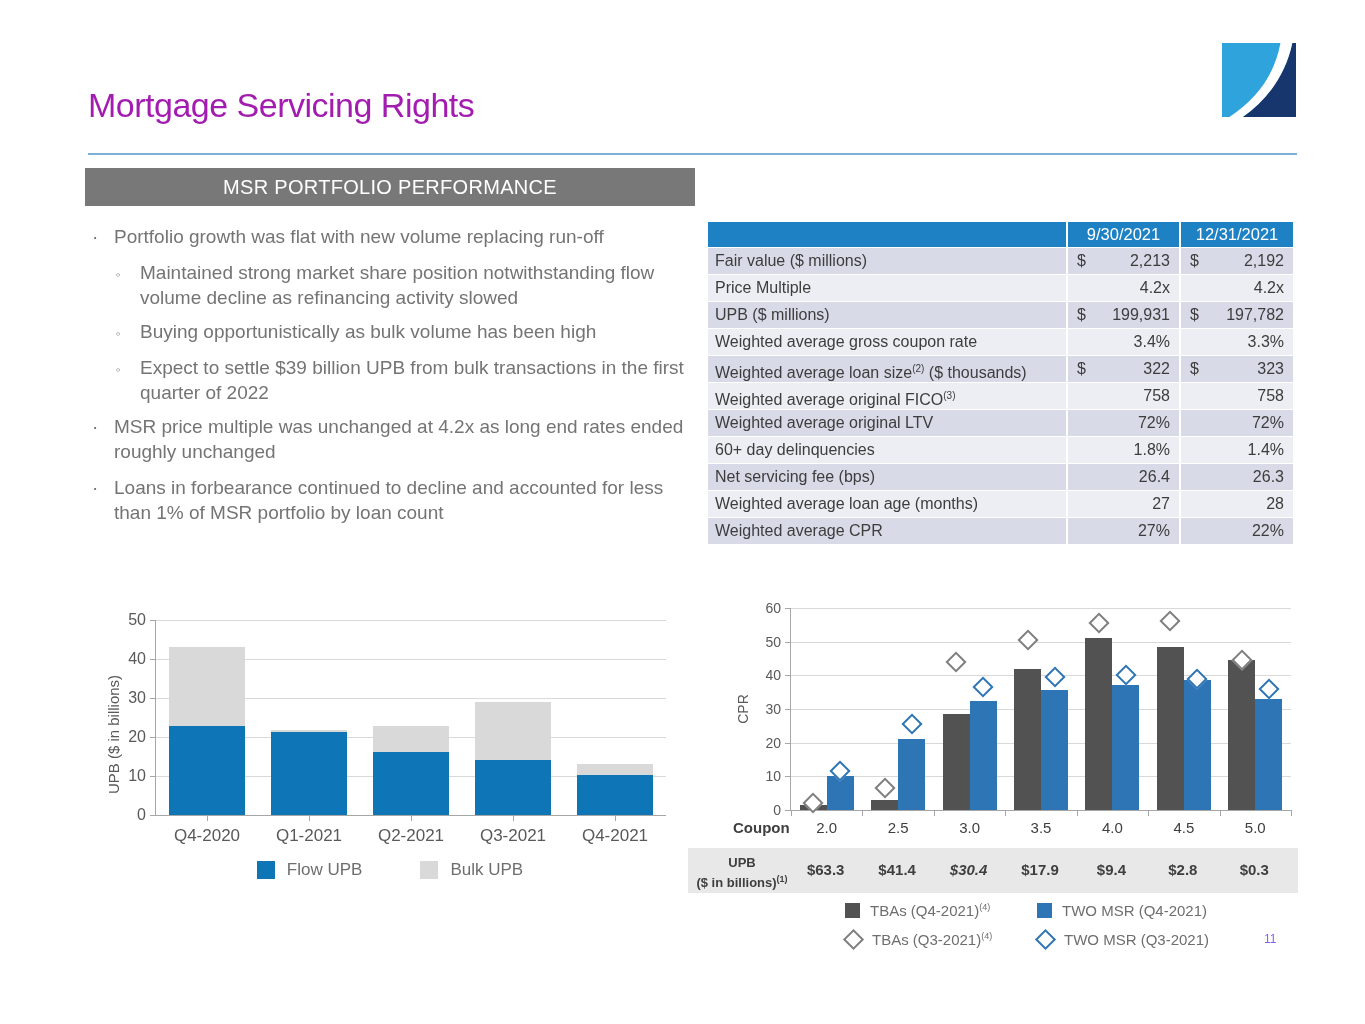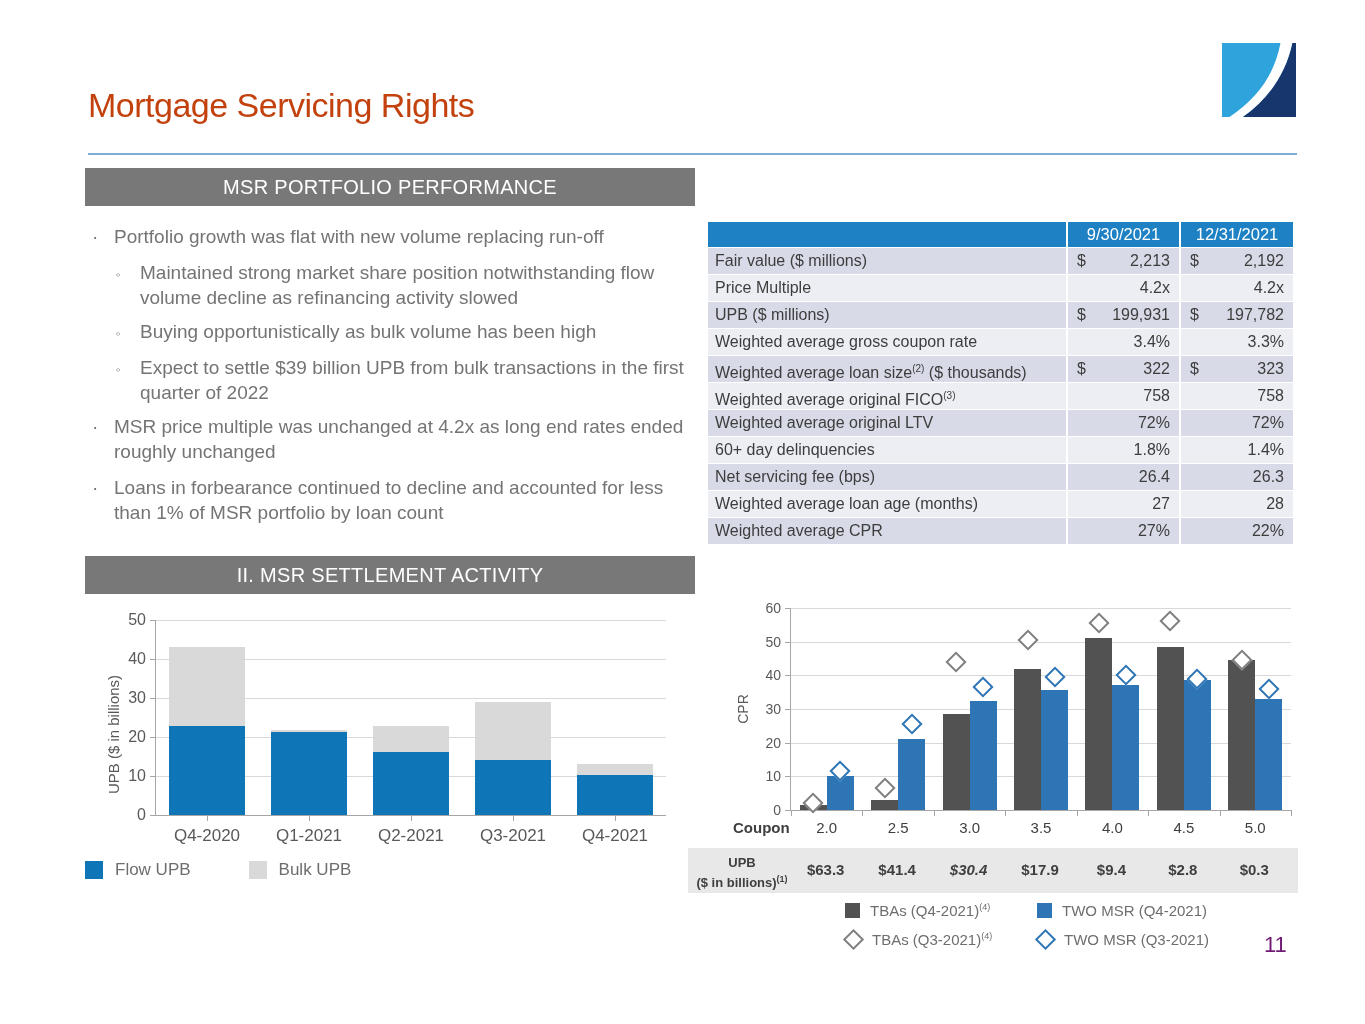--- a/index.html
+++ b/index.html
@@ -1,21 +1,21 @@
 <!DOCTYPE html>
 <html><head>
 <meta charset="utf-8">
 <style>
   html,body{margin:0;padding:0;background:#fff;}
   .slide{position:relative;width:1365px;height:1024px;background:#ffffff;overflow:hidden;
          font-family:"Liberation Sans","DejaVu Sans",sans-serif;}
-  .title{position:absolute;left:88px;top:86px;font-size:34px;letter-spacing:-0.5px;color:#c2410c;}
+  .title{position:absolute;left:88px;top:86px;font-size:34px;letter-spacing:-0.5px;color:#a21caf;}
   .rule{position:absolute;left:88px;top:153px;width:1209px;height:2px;background:#7bafd4;}
   .logo{position:absolute;left:1222px;top:42px;width:74px;height:76px;}
-  .pagenum{position:absolute;left:1264px;top:932px;font-size:22px;color:#701a75;}
+  .pagenum{position:absolute;left:1264px;top:932px;font-size:12px;color:#8b5cf6;}
 
   .panel{position:absolute;}
   .hdr{height:38px;line-height:38px;background:#787878;color:#ffffff;text-align:center;
        font-size:20px;letter-spacing:0.3px;}
   .hdr sup{font-size:11px;}
 
   
   .bullets{position:absolute;left:3px;top:56px;width:600px;color:#747474;font-size:19px;line-height:25px;}
   .b1{display:flex;margin-bottom:11px;}
   .b1 .mk{width:22px;flex:none;text-align:left;padding-left:4px;}
@@ -203,21 +203,20 @@
           <span>27%</span>
         </div>
         <div class="vcell rowA">
           <span></span>
           <span>22%</span>
         </div>
       </div>
   </section>
 
   <section class="panel" style="left:85px;top:556px;width:610px;height:400px;">
-    <div class="hdr">II. MSR SETTLEMENT ACTIVITY</div>
     <div class="ytitle" style="left:-62px;top:170px;width:180px;text-align:center;font-size:15px;">UPB ($ in billions)</div>
     <div class="plot" id="chart2" style="left:70px;top:64px;width:510px;height:195px;">
         <div class="grid" style="top:156px;"></div>
         <div class="grid" style="top:117px;"></div>
         <div class="grid" style="top:78px;"></div>
         <div class="grid" style="top:39px;"></div>
         <div class="grid" style="top:0px;"></div>
         <div class="ytick" style="left:-6px;top:195px;"></div>
         <div class="ylab" style="left:-46px;width:36px;top:186px;font-size:16px;">0</div>
         <div class="ytick" style="left:-6px;top:156px;"></div>
@@ -244,21 +243,21 @@
         <div class="xlab" style="left:255px;top:206px;font-size:17px;">Q2-2021</div>
         <div class="bar" style="left:319px;bottom:0;width:76px;height:54.6px;background:#0e76b6;"></div>
         <div class="bar" style="left:319px;bottom:54.6px;width:76px;height:58.5px;background:#d9d9d9;"></div>
         <div class="xtick" style="left:357px;top:195px;"></div>
         <div class="xlab" style="left:357px;top:206px;font-size:17px;">Q3-2021</div>
         <div class="bar" style="left:421px;bottom:0;width:76px;height:40.17px;background:#0e76b6;"></div>
         <div class="bar" style="left:421px;bottom:40.17px;width:76px;height:11.309999999999999px;background:#d9d9d9;"></div>
         <div class="xtick" style="left:459px;top:195px;"></div>
         <div class="xlab" style="left:459px;top:206px;font-size:17px;">Q4-2021</div>
       </div>
-    <div id="legend2" style="position:absolute;left:0;top:304px;width:610px;display:flex;justify-content:flex-start;gap:58px;font-size:17px;">
+    <div id="legend2" style="position:absolute;left:0;top:304px;width:610px;display:flex;justify-content:center;gap:58px;font-size:17px;">
         <div class="legend-item">
           <span class="sw" style="width:18px;height:18px;margin-right:12px;background:#0e76b6;"></span>
           <span>Flow UPB</span>
         </div>
         <div class="legend-item">
           <span class="sw" style="width:18px;height:18px;margin-right:12px;background:#d9d9d9;"></span>
           <span>Bulk UPB</span>
         </div>
       </div>
   </section>

